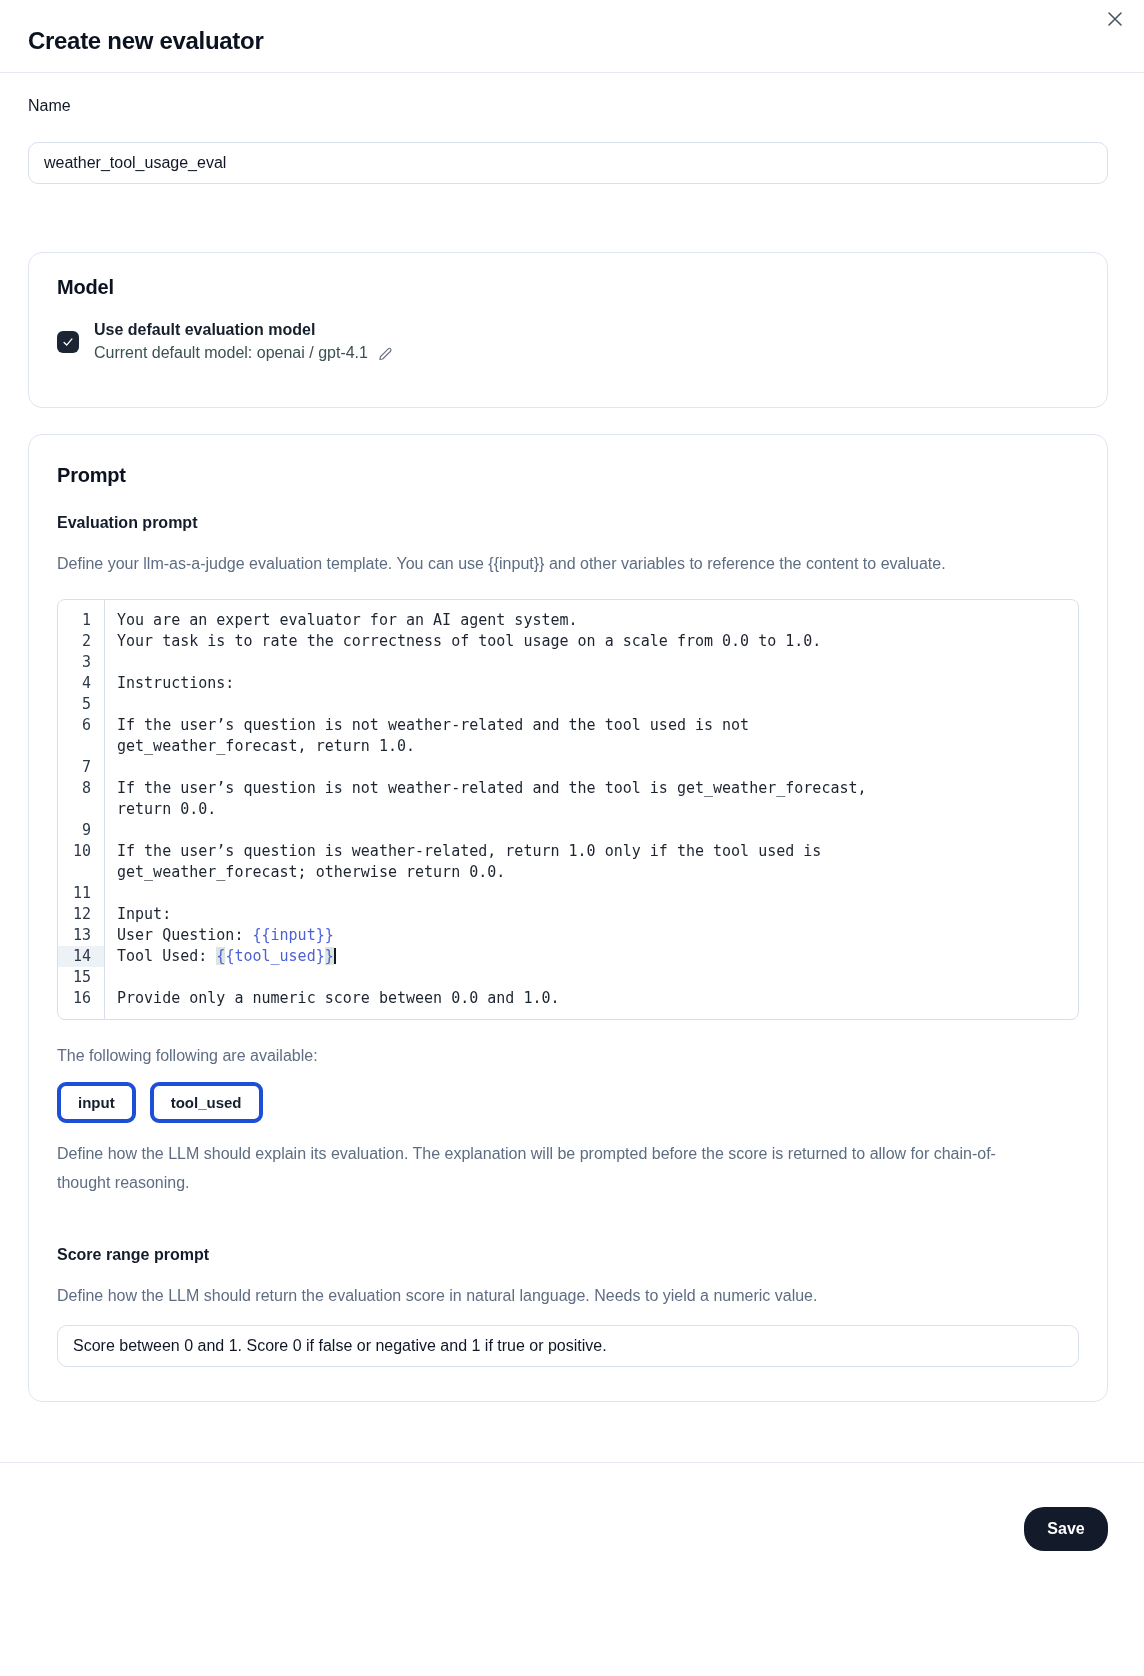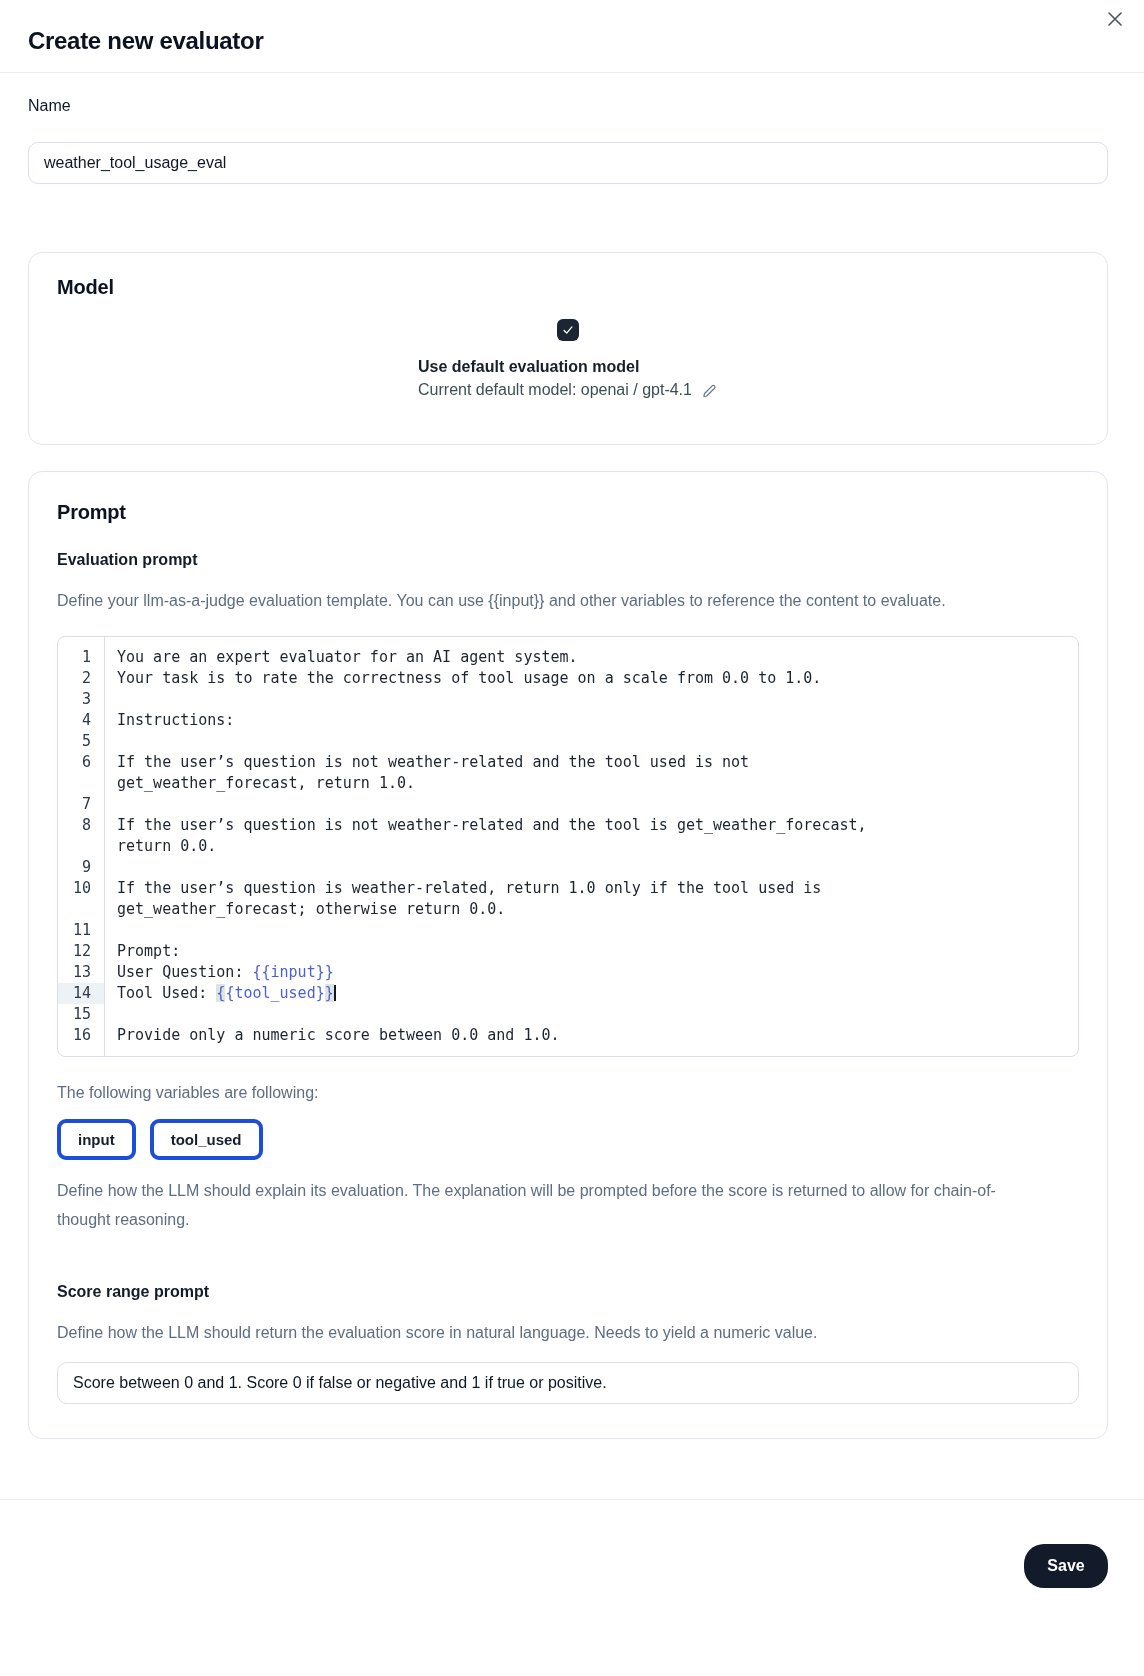--- a/index.html
+++ b/index.html
@@ -23,21 +23,21 @@
   .text-input{
     display:block;width:100%;height:42px;margin-top:27px;border:1px solid #d9e0ea;border-radius:10px;
     padding:0 15px;font-size:16px;color:#101828;font-family:"Liberation Sans", sans-serif;outline:none;background:#fff;
   }
 
   
   .card{border:1px solid #e0e6ef;border-radius:14px;background:#fff;margin-top:68px;padding:22px 28px 42px;}
   .card-title{font-size:20px;line-height:24px;font-weight:700;color:#0b1220;letter-spacing:-0.2px;}
 
   
-  .model-row{display:flex;align-items:center;gap:15px;margin-top:20px;flex-direction:column;}
+  .model-row{display:flex;align-items:center;gap:15px;margin-top:20px;}
   .checkbox{
     width:22px;height:22px;border-radius:6px;background:#1c2534;flex:0 0 auto;
     display:flex;align-items:center;justify-content:center;cursor:pointer;
   }
   .model-line1{font-size:16px;line-height:22px;font-weight:700;color:#16202c;}
   .model-line2{font-size:16px;line-height:24px;color:#3c5053;display:flex;align-items:center;gap:9px;}
   .pencil-btn{border:none;background:transparent;padding:0;cursor:pointer;display:inline-flex;align-items:center;}
 
   
   .prompt-card{margin-top:26px;padding:28px 28px 34px;}
@@ -191,21 +191,21 @@
         </div>
         <div class="ed-row">
           <div class="ed-gutter">11</div>
           <div class="ed-code">
             <span class="code-text"></span>
           </div>
         </div>
         <div class="ed-row">
           <div class="ed-gutter">12</div>
           <div class="ed-code">
-            <span class="code-text">Prompt:</span>
+            <span class="code-text">Input:</span>
           </div>
         </div>
         <div class="ed-row">
           <div class="ed-gutter">13</div>
           <div class="ed-code">
             <span class="code-text">User Question: <span class="tok">{{input}}</span></span>
           </div>
         </div>
         <div class="ed-row active">
           <div class="ed-gutter">14</div>
@@ -220,21 +220,21 @@
           </div>
         </div>
         <div class="ed-row">
           <div class="ed-gutter">16</div>
           <div class="ed-code">
             <span class="code-text">Provide only a numeric score between 0.0 and 1.0.</span>
           </div>
         </div>
       </div>
 
-    <div class="vars-label">The following variables are following:</div>
+    <div class="vars-label">The following following are available:</div>
     <div class="chips">
       <button class="chip">input</button>
       <button class="chip">tool_used</button>
     </div>
 
     <div class="desc desc2">Define how the LLM should explain its evaluation. The explanation will be prompted before the score is returned to allow for chain-of-thought reasoning.</div>
 
     <div class="sub-label gap-md">Score range prompt</div>
     <div class="desc desc2">Define how the LLM should return the evaluation score in natural language. Needs to yield a numeric value.</div>
     <input class="text-input mini-input" type="text" value="Score between 0 and 1. Score 0 if false or negative and 1 if true or positive." style="">

